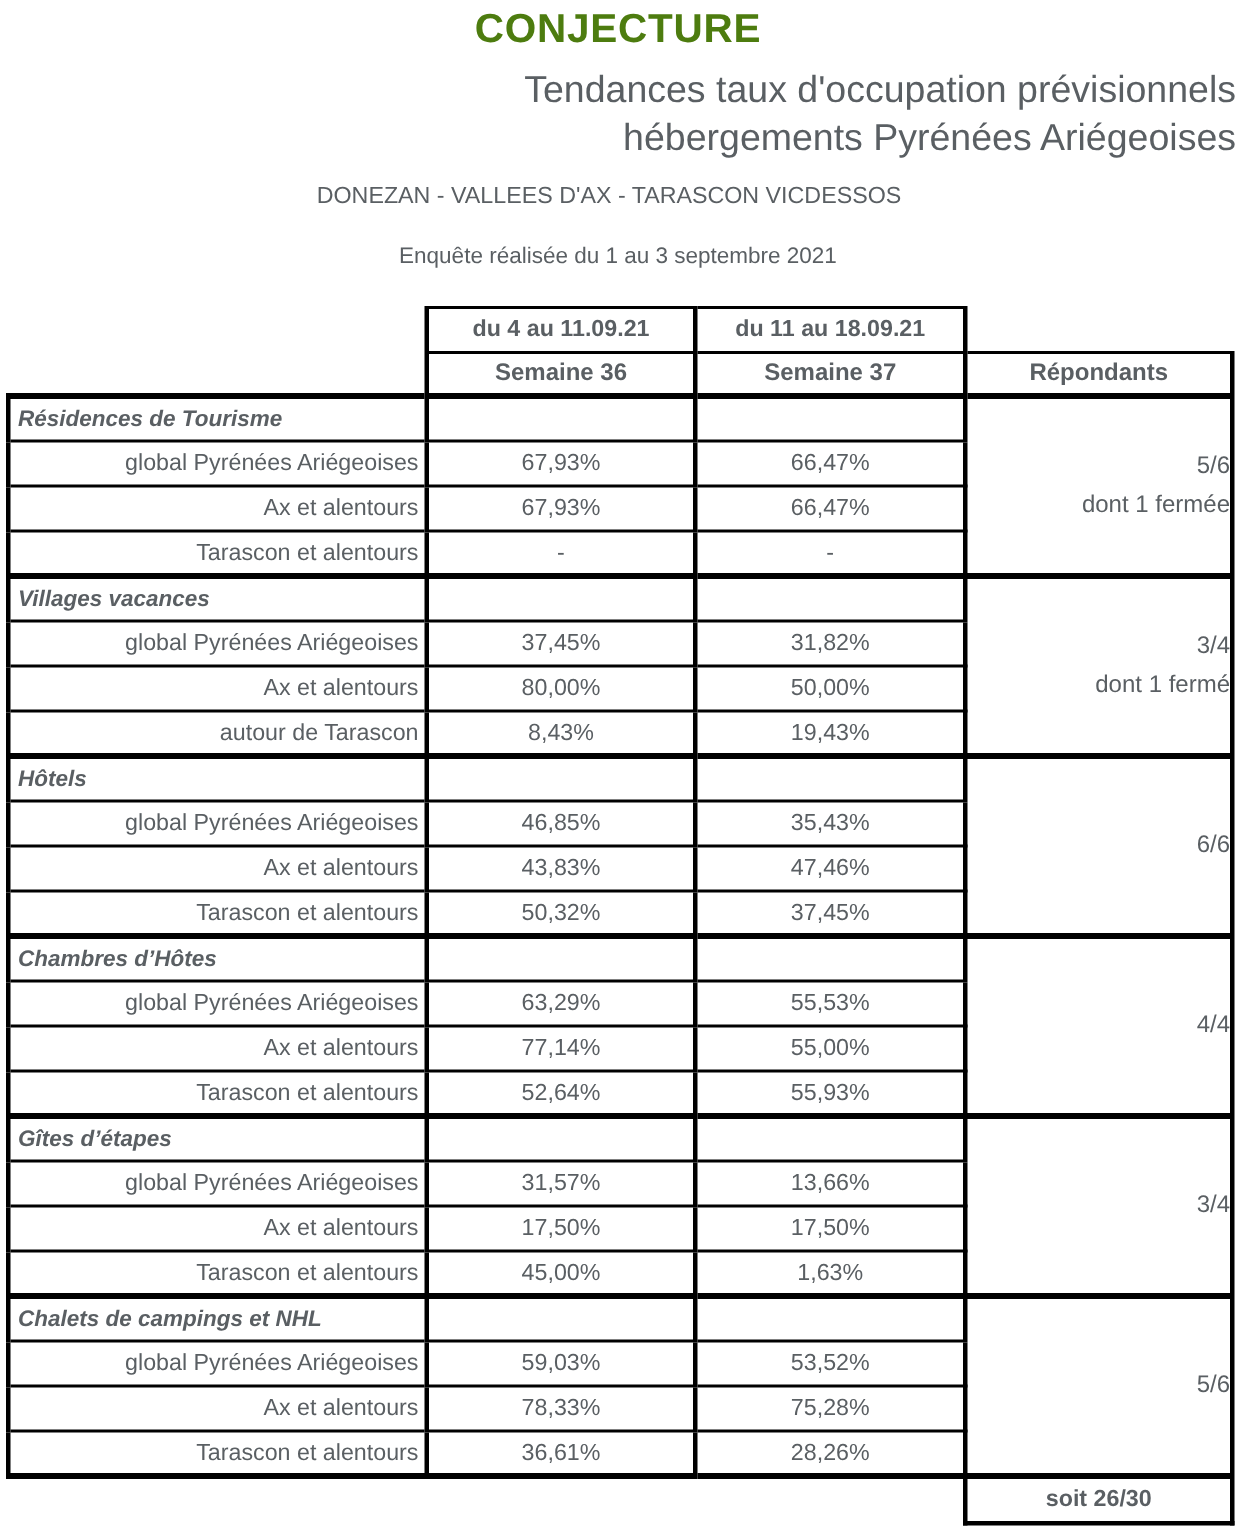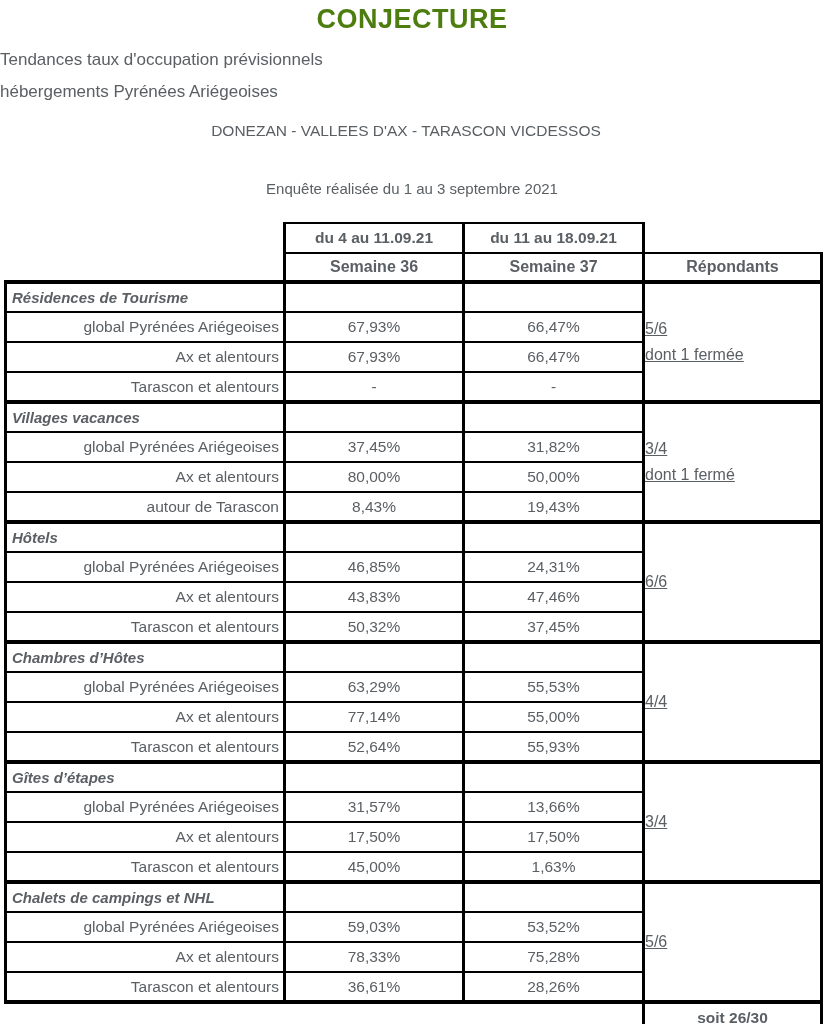--- a/index.html
+++ b/index.html
@@ -17,32 +17,32 @@
   .doc-title {
     margin: 4px 0 0 0;
     font-size: 27px;
     font-weight: bold;
     text-align: center;
     letter-spacing: 0.5px;
     color: #4d7c0f;
   }
   .doc-subtitle {
     margin: 9px 0 0 0;
-    font-size: 17px;
+    font-size: 25px;
     line-height: 32px;
-    text-align: left;
+    text-align: right;
     font-weight: normal;
   }
   .doc-zones {
     margin: 14px 12px 0 0;
     font-size: 15.5px;
     text-align: center;
   }
   .doc-note {
-    margin: 40px 0 0 0;
+    margin: 22px 0 0 0;
     font-size: 15px;
     text-align: center;
   }
 
   
   table.occ {
     border-collapse: collapse;
     table-layout: fixed;
     margin: 25px 0 0 4px;
     width: 816px;
@@ -83,25 +83,24 @@
     text-align: left;
     padding-left: 5px;
     font-weight: bold;
     font-size: 15px;
     font-style: italic;
   }
   td.lbl { text-align: right; padding-right: 4px; }
   td.val { text-align: center; }
 
   td.resp {
-    text-align: left;
+    text-align: right;
     border-top-width: 4px;
     border-bottom-width: 4px;
     font-size: 16px;
-    text-decoration: underline;
   }
   .resp-line { line-height: 26px; }
 
   td.total {
     border: 3px solid #000;
     border-top-width: 4px;
     text-align: center;
     font-weight: bold;
     font-size: 15.5px;
   }
@@ -197,21 +196,21 @@
       <td class="box"></td>
       <td class="box"></td>
       <td class="box resp" rowspan="4">
         <div class="resp-line">6/6</div>
         <div class="resp-line"></div>
       </td>
     </tr>
     <tr class="body-row">
       <td class="box lbl">global Pyrénées Ariégeoises</td>
       <td class="box val">46,85%</td>
-      <td class="box val">24,31%</td>
+      <td class="box val">35,43%</td>
     </tr>
     <tr class="body-row">
       <td class="box lbl">Ax et alentours</td>
       <td class="box val">43,83%</td>
       <td class="box val">47,46%</td>
     </tr>
     <tr class="body-row sec-end">
       <td class="box lbl">Tarascon et alentours</td>
       <td class="box val">50,32%</td>
       <td class="box val">37,45%</td>

